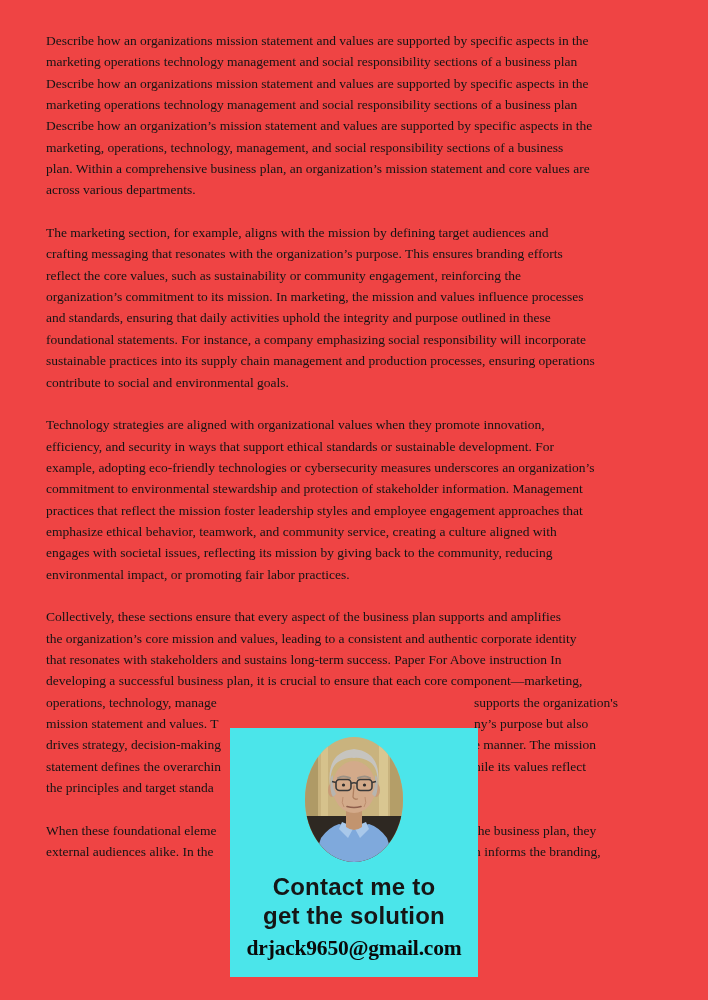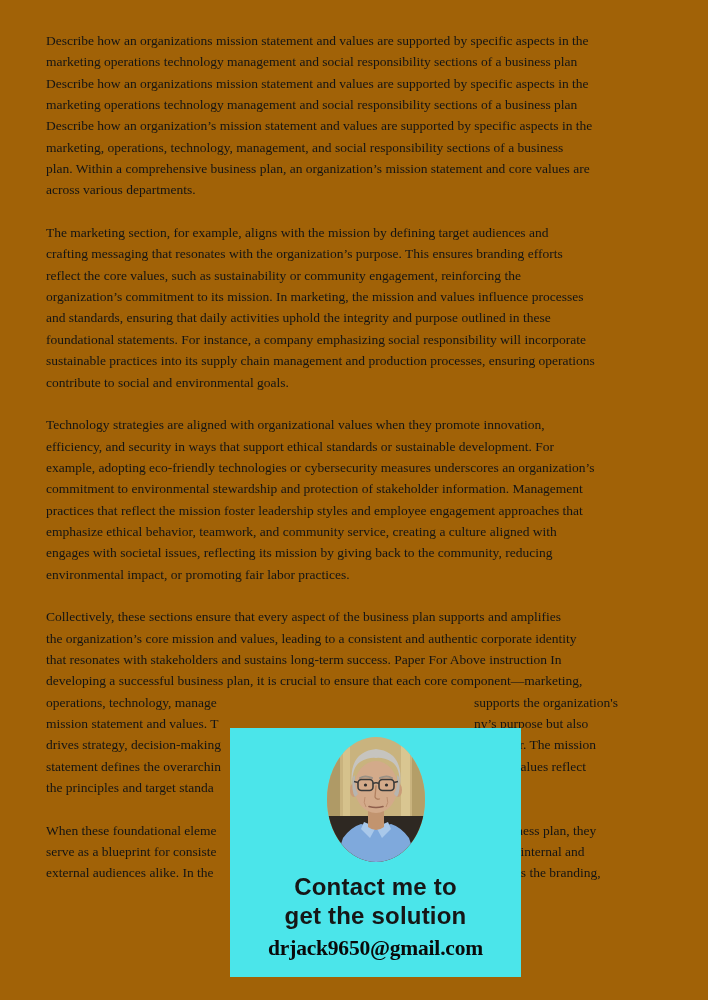--- a/index.html
+++ b/index.html
@@ -5,21 +5,21 @@
   html, body { margin: 0; padding: 0; }
   body {
     width: 708px; height: 1000px;
     background: #ffffff;
     position: relative;
     font-family: "Liberation Serif", serif;
     overflow: hidden;
   }
   .page {
     position: absolute; inset: 0;
-    background: #a16207;
+    background: #ef4444;
     overflow: hidden;
   }
   .doc {
     position: absolute;
     left: 46px; top: 30px;
     width: 616px;
     font-size: 13.5px;
     line-height: 21.35px;
     color: #141414;
   }
@@ -30,21 +30,21 @@
     white-space: nowrap;
     height: 21.35px;
   }
   .frag-right {
     position: absolute;
     left: 428px; top: 0;
   }
   .overlay {
     position: absolute;
     left: 230px; top: 728px;
-    width: 291px; height: 249px;
+    width: 248px; height: 249px;
     background: #4BE5EA;
     display: flex;
     flex-direction: column;
     align-items: center;
     padding-top: 9px;
     box-sizing: border-box;
     z-index: 10;
   }
   .portrait { width: 98px; height: 125px; display: block; }
   .contact-heading {
@@ -109,21 +109,20 @@
         <div class="line">that resonates with stakeholders and sustains long-term success. Paper For Above instruction In</div>
         <div class="line">developing a successful business plan, it is crucial to ensure that each core component—marketing,</div>
         <div class="line"><span class="frag-left">operations, technology, manage</span><span class="frag-right">supports the organization's</span></div>
         <div class="line"><span class="frag-left">mission statement and values. T</span><span class="frag-right">ny’s purpose but also</span></div>
         <div class="line"><span class="frag-left">drives strategy, decision-making</span><span class="frag-right">e manner. The mission</span></div>
         <div class="line"><span class="frag-left">statement defines the overarchin</span><span class="frag-right">hile its values reflect</span></div>
         <div class="line"><span class="frag-left">the principles and target standa</span><span class="frag-right"></span></div>
       </div>
       <div class="paragraph">
         <div class="line"><span class="frag-left">When these foundational eleme</span><span class="frag-right">the business plan, they</span></div>
-        <div class="line"><span class="frag-left">serve as a blueprint for consiste</span><span class="frag-right">ate with internal and</span></div>
         <div class="line"><span class="frag-left">external audiences alike. In the</span><span class="frag-right">n informs the branding,</span></div>
       </div>
     </div>
 
   <div class="overlay">
     <svg class="portrait" viewBox="0 0 98 125" xmlns="http://www.w3.org/2000/svg">
       <defs>
         <clipPath id="ovalClip">
             <ellipse cx="49" cy="62.5" rx="49" ry="62.5"></ellipse>
           </clipPath>

